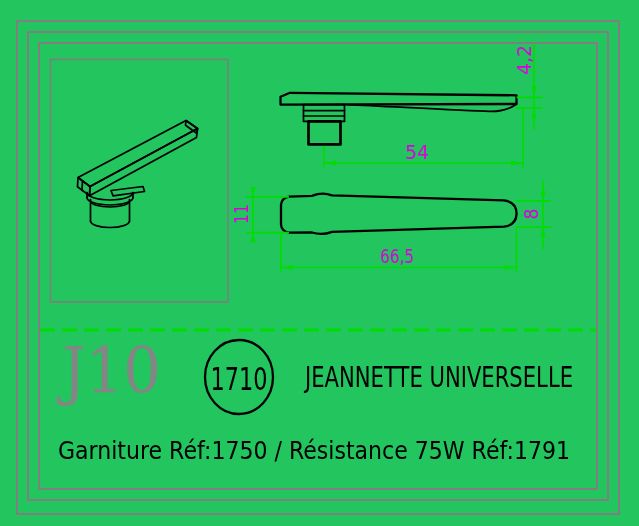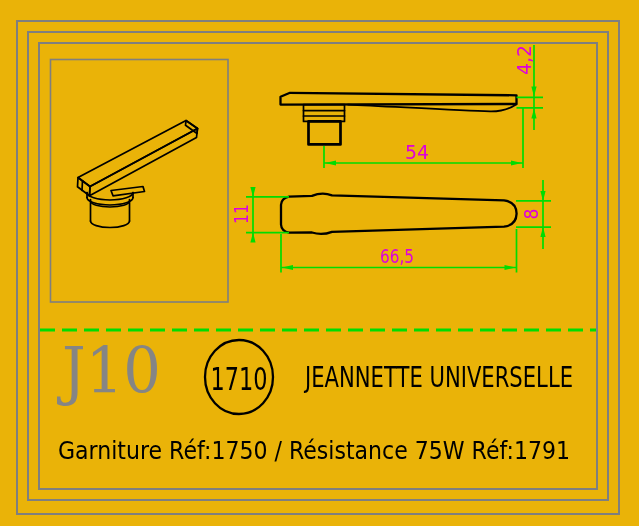--- a/index.html
+++ b/index.html
@@ -8,21 +8,21 @@
     background: #ffffff;
     width: 639px;
     height: 526px;
     overflow: hidden;
     font-family: "DejaVu Sans", sans-serif;
   }
   #sheet {
     position: relative;
     width: 639px;
     height: 526px;
-    background: #eab308;
+    background: #22c55e;
   }
   svg { display: block; }
 
   .frame        { fill: none; stroke: var(--frame_gray); stroke-width: 2; }
   .frame-thin   { fill: none; stroke: var(--frame_gray); stroke-width: 1.6; }
   .ink          { fill: none; stroke: var(--drawing_black); stroke-width: 1.7; stroke-linejoin: round; stroke-linecap: round; }
   .ink-bold     { fill: none; stroke: var(--drawing_black); stroke-width: 2.3; stroke-linejoin: round; }
   .ink-heavy    { fill: none; stroke: var(--drawing_black); stroke-width: 2.7; stroke-linejoin: round; }
   .dimline      { fill: none; stroke: var(--dimension_line); stroke-width: 1.7; }
   .dimarrow     { fill: var(--dimension_line); stroke: none; }

